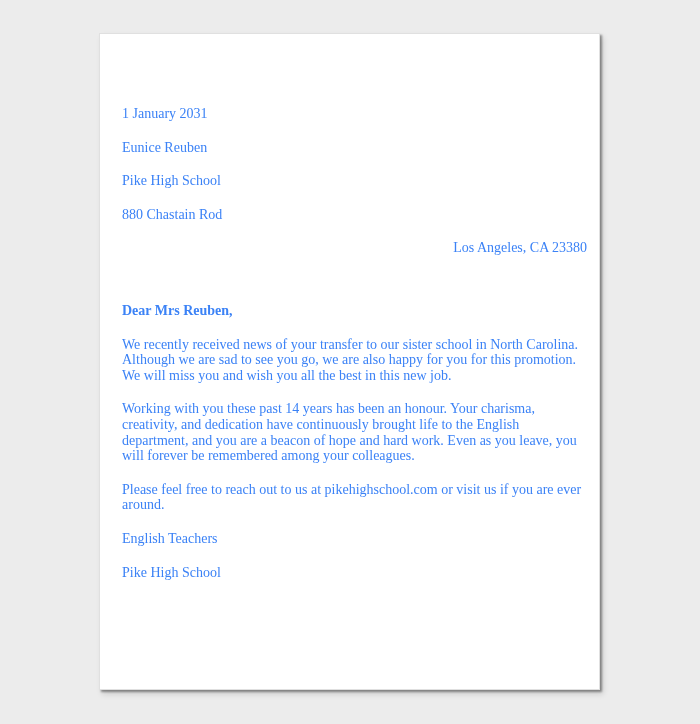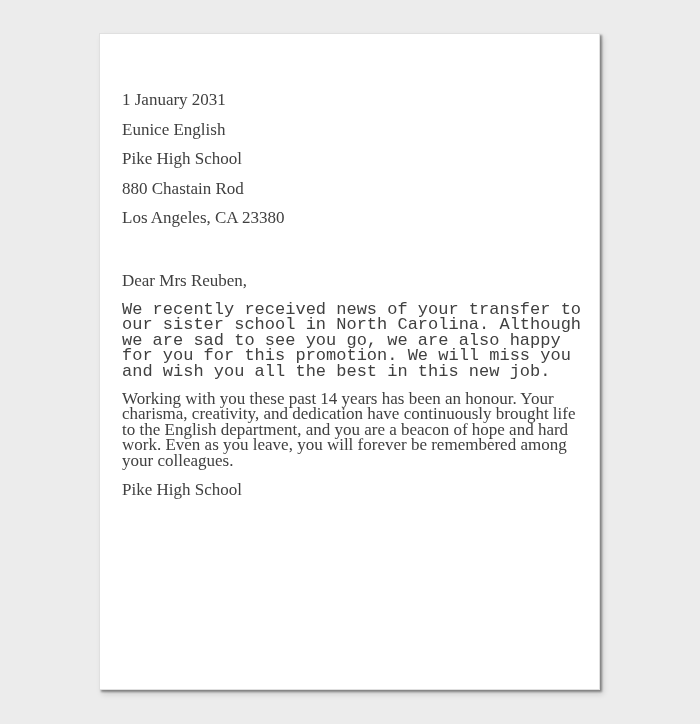--- a/index.html
+++ b/index.html
@@ -20,44 +20,46 @@
     top: 33px;
     width: 501px;
     height: 657px;
     box-sizing: border-box;
     background: #ffffff;
     border: 1px solid #e0e0e0;
     box-shadow: 2px 2px 2px rgba(0,0,0,0.38), 3px 4px 6px rgba(0,0,0,0.14);
     padding: 54px 0 0 22px;
   }
   .page p {
-    margin: 4px 0 14px 0;
+    margin: 18px 0 14px 0;
     width: 465px;
-    font-size: 17px;
+    font-size: 14px;
     line-height: 15.6px;
-    color: #404040;
+    color: #3b82f6;
     font-weight: normal;
     text-align: left;
   }
-  .page p.addr-last { margin-bottom: 47px; }
-  .page p.greeting  { margin-bottom: 13px; }
-  .page p.para-1    { margin-bottom: 11px; font-family: Liberation Mono, monospace; }
+  .page p.addr-last { margin-bottom: 47px; text-align: right; }
+  .page p.greeting  { margin-bottom: 13px; font-weight: bold; }
+  .page p.para-1    { margin-bottom: 11px; }
   .page p.para-2    { margin-bottom: 13px; }
   .page p.para-3    { margin-bottom: 14px; }
   .page p.sig-last  { margin-bottom: 0; }
 </style>
 </head>
 <body>
 
 <div class="page">
   <p>1 January 2031</p>
-  <p>Eunice English</p>
+  <p>Eunice Reuben</p>
   <p>Pike High School</p>
   <p>880 Chastain Rod</p>
   <p class="addr-last">Los Angeles, CA 23380</p>
 
   <p class="greeting">Dear Mrs Reuben,</p>
 
   <p class="para-1">We recently received news of your transfer to our sister school in North Carolina. Although we are sad to see you go, we are also happy for you for this promotion. We will miss you and wish you all the best in this new job.</p>
   <p class="para-2">Working with you these past 14 years has been an honour. Your charisma, creativity, and dedication have continuously brought life to the English department, and you are a beacon of hope and hard work. Even as you leave, you will forever be remembered among your colleagues.</p>
+  <p class="para-3">Please feel free to reach out to us at pikehighschool.com or visit us if you are ever around.</p>
 
+  <p>English Teachers</p>
   <p class="sig-last">Pike High School</p>
 </div>
 
 </body></html>

